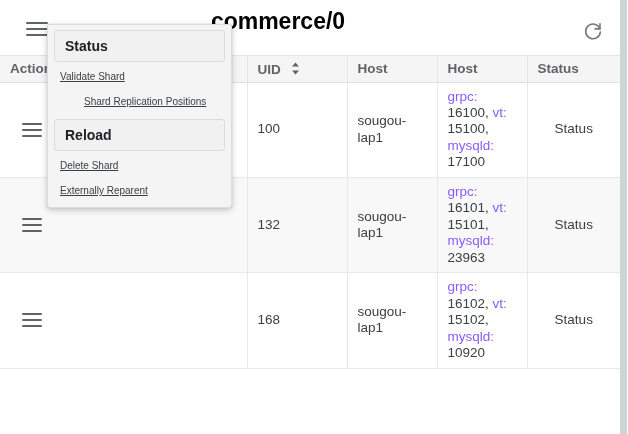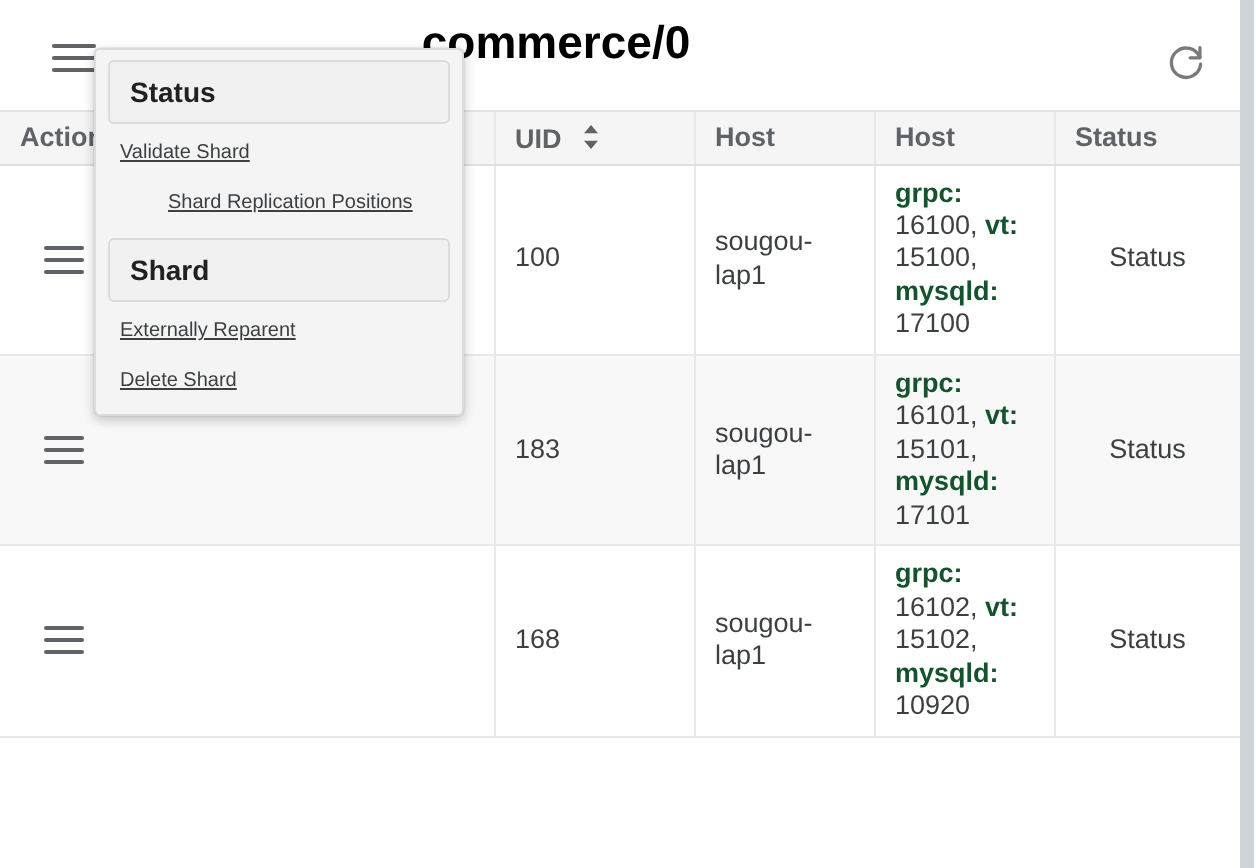--- a/index.html
+++ b/index.html
@@ -123,21 +123,21 @@
 
   .hamburger-cell {
     width: 20px;
     height: 14px;
     margin-left: 12px;
     cursor: pointer;
   }
   .hamburger-cell span { width: 20px; margin-bottom: 4px; }
   .hamburger-cell span:last-child { margin-bottom: 0; }
 
-  .ports-cell b { font-weight: bold; color: #14532d; }
+  .ports-cell b { font-weight: normal; color: #8b5cf6; }
   .cell-center { text-align: center; }
 
   
   .menu-panel {
     position: absolute;
     left: 47px;
     top: 24px;
     width: 185px;
     background: #f4f4f4;
     border: 1px solid #dcdcdc;
@@ -250,23 +250,23 @@
             <td class="cell-center">Status</td>
           </tr>
           <tr class="row-alt">
             <td>
               <div class="hamburger-cell">
                 <span></span>
                 <span></span>
                 <span></span>
               </div>
             </td>
-            <td>183</td>
+            <td>132</td>
             <td>sougou-lap1</td>
-            <td class="ports-cell"><b>grpc:</b><span> 16101, </span><b>vt:</b><span> 15101, </span><b>mysqld:</b><span> 17101</span></td>
+            <td class="ports-cell"><b>grpc:</b><span> 16101, </span><b>vt:</b><span> 15101, </span><b>mysqld:</b><span> 23963</span></td>
             <td class="cell-center">Status</td>
           </tr>
           <tr>
             <td>
               <div class="hamburger-cell">
                 <span></span>
                 <span></span>
                 <span></span>
               </div>
             </td>
@@ -276,22 +276,22 @@
             <td class="cell-center">Status</td>
           </tr>
         </tbody>
     </table>
   </div>
 
   <div class="menu-panel" id="menu-panel">
       <div class="menu-section">Status</div>
       <div class="menu-item">Validate Shard</div>
       <div class="menu-item centered">Shard Replication Positions</div>
-      <div class="menu-section">Shard</div>
+      <div class="menu-section">Reload</div>
+      <div class="menu-item">Delete Shard</div>
       <div class="menu-item">Externally Reparent</div>
-      <div class="menu-item">Delete Shard</div>
     </div>
 
   <div class="v-scroll-track">
     <div class="v-scroll-thumb"></div>
   </div>
 
 </div>
 
 </body></html>

